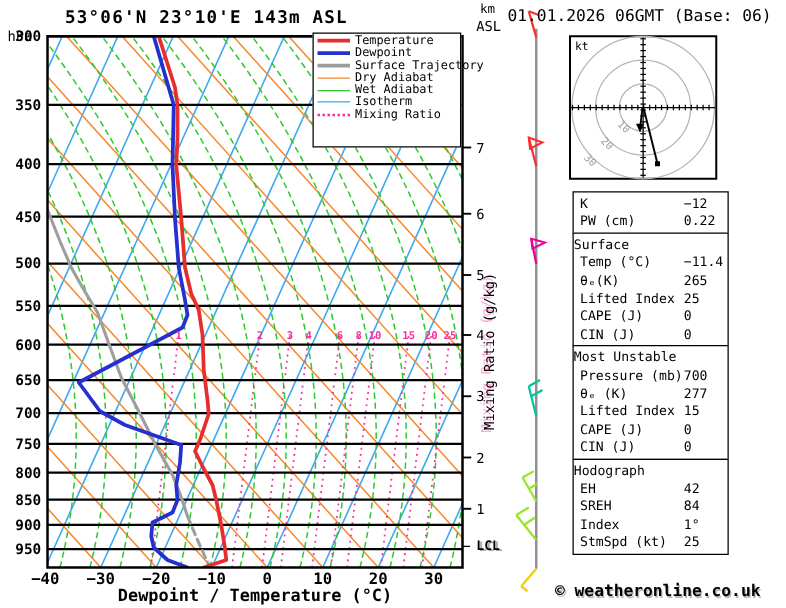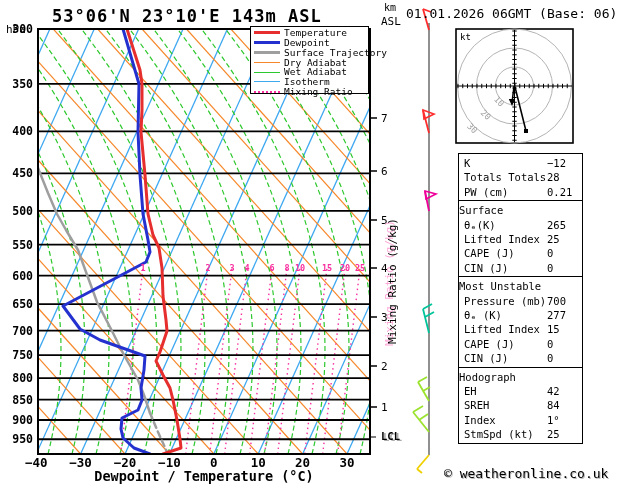--- a/index.html
+++ b/index.html
@@ -1,40 +1,40 @@
 <!DOCTYPE html>
 <html><head>
 <meta charset="utf-8">
 <style>
   html,body{margin:0;padding:0;background:#fff;}
   .stage{position:relative;width:629px;height:486px;background:#fff;overflow:hidden;
          font-family:"DejaVu Sans Mono",monospace;color:#000;}
   .lbl{position:absolute;white-space:pre;}
   .hpa{left:6px;top:4px;font-size:11px;margin-top:19px;}
-  .title{left:52px;top:6px;font-size:17px;font-weight:bold;letter-spacing:1px;}
+  .title{left:52px;top:6px;font-size:14px;font-weight:bold;letter-spacing:1px;}
   .km{left:384px;top:2px;font-size:10px;text-align:center;}
   .asl{left:381px;top:15px;font-size:11px;}
   .datetime{left:406px;top:6px;font-size:13px;font-weight:normal;}
-  .legend{position:absolute;left:250px;top:26px;width:119px;height:68px;background:#fff;
+  .legend{position:absolute;left:250px;top:26px;width:119px;height:92px;background:#fff;
           border:1.5px solid #000;padding:1px 0 0 3px;box-sizing:border-box;}
   .lrow{display:flex;align-items:center;height:9.8px;}
   .lswatch{display:inline-block;width:26px;margin-right:4px;flex:0 0 26px;}
   .ltext{font-size:9.5px;line-height:9.5px;white-space:pre;}
   .mixlabel{position:absolute;left:392px;top:281px;width:0;height:0;}
   .mixlabel span{position:absolute;transform:translate(-50%,-50%) rotate(-90deg);
                  font-size:11px;white-space:pre;display:block;}
   .mixlabel .pink{color:#ffa8d8;margin-left:-3px;margin-top:2px;}
   .mixlabel .black{color:#000;}
   .ptable{position:absolute;left:458px;top:153px;width:125px;}
   .psec{border:1.5px solid #000;margin-top:-1.5px;padding:2px 0;background:#fff;box-sizing:border-box;}
   .psec:first-child{margin-top:0;}
   .prow{position:relative;height:14.3px;font-size:10.5px;line-height:14.3px;padding-left:5px;white-space:pre;}
   .pval{position:absolute;left:88px;top:0;}
   .phead{text-align:left;padding-left:0;}
-  .copyright{left:444px;top:466px;font-size:13px;font-weight:normal;
+  .copyright{left:444px;top:466px;font-size:13px;font-weight:bold;
              text-shadow:1px 1px 0 #bbb;}
   svg{position:absolute;left:0;top:0;}
 </style>
 </head>
 <body>
 
 <div class="stage">
   <svg id="main-svg" width="629" height="486">
       <defs>
         <clipPath id="plotclip">
@@ -318,25 +318,25 @@
         <span class="ltext">Mixing Ratio</span>
       </div>
     </div>
   <div class="mixlabel">
     <span class="pink">Mixing Ratio (g/kg)</span>
     <span class="black">Mixing Ratio (g/kg)</span>
   </div>
   <div class="ptable" id="ptable">
       <div class="psec">
         <div class="prow"><span>K</span><span class="pval">−12</span></div>
-        <div class="prow"><span>Totals Totals</span><span class="pval">28</span></div>
-        <div class="prow"><span>PW (cm)</span><span class="pval">0.21</span></div>
+        <div class="prow"><span>PW (cm)</span><span class="pval">0.22</span></div>
       </div>
       <div class="psec">
         <div class="prow phead">Surface</div>
+        <div class="prow"><span>Temp (°C)</span><span class="pval">−11.4</span></div>
         <div class="prow"><span>θₑ(K)</span><span class="pval">265</span></div>
         <div class="prow"><span>Lifted Index</span><span class="pval">25</span></div>
         <div class="prow"><span>CAPE (J)</span><span class="pval">0</span></div>
         <div class="prow"><span>CIN (J)</span><span class="pval">0</span></div>
       </div>
       <div class="psec">
         <div class="prow phead">Most Unstable</div>
         <div class="prow"><span>Pressure (mb)</span><span class="pval">700</span></div>
         <div class="prow"><span>θₑ (K)</span><span class="pval">277</span></div>
         <div class="prow"><span>Lifted Index</span><span class="pval">15</span></div>

